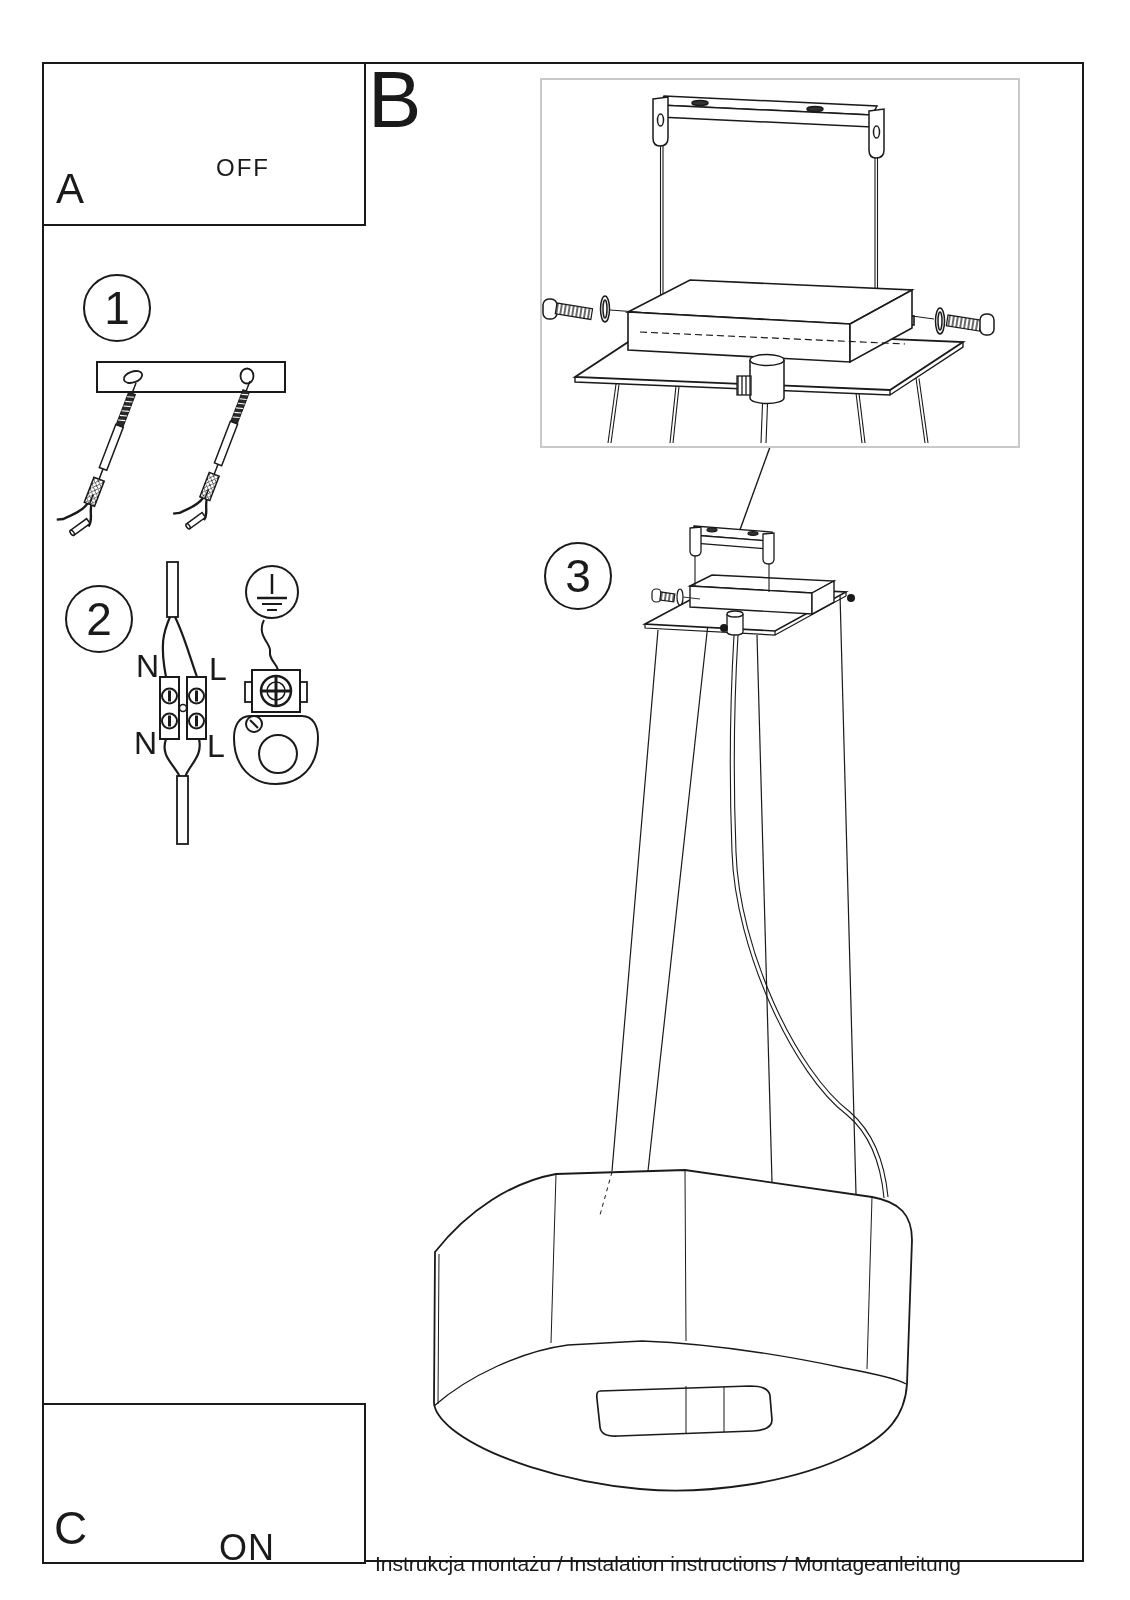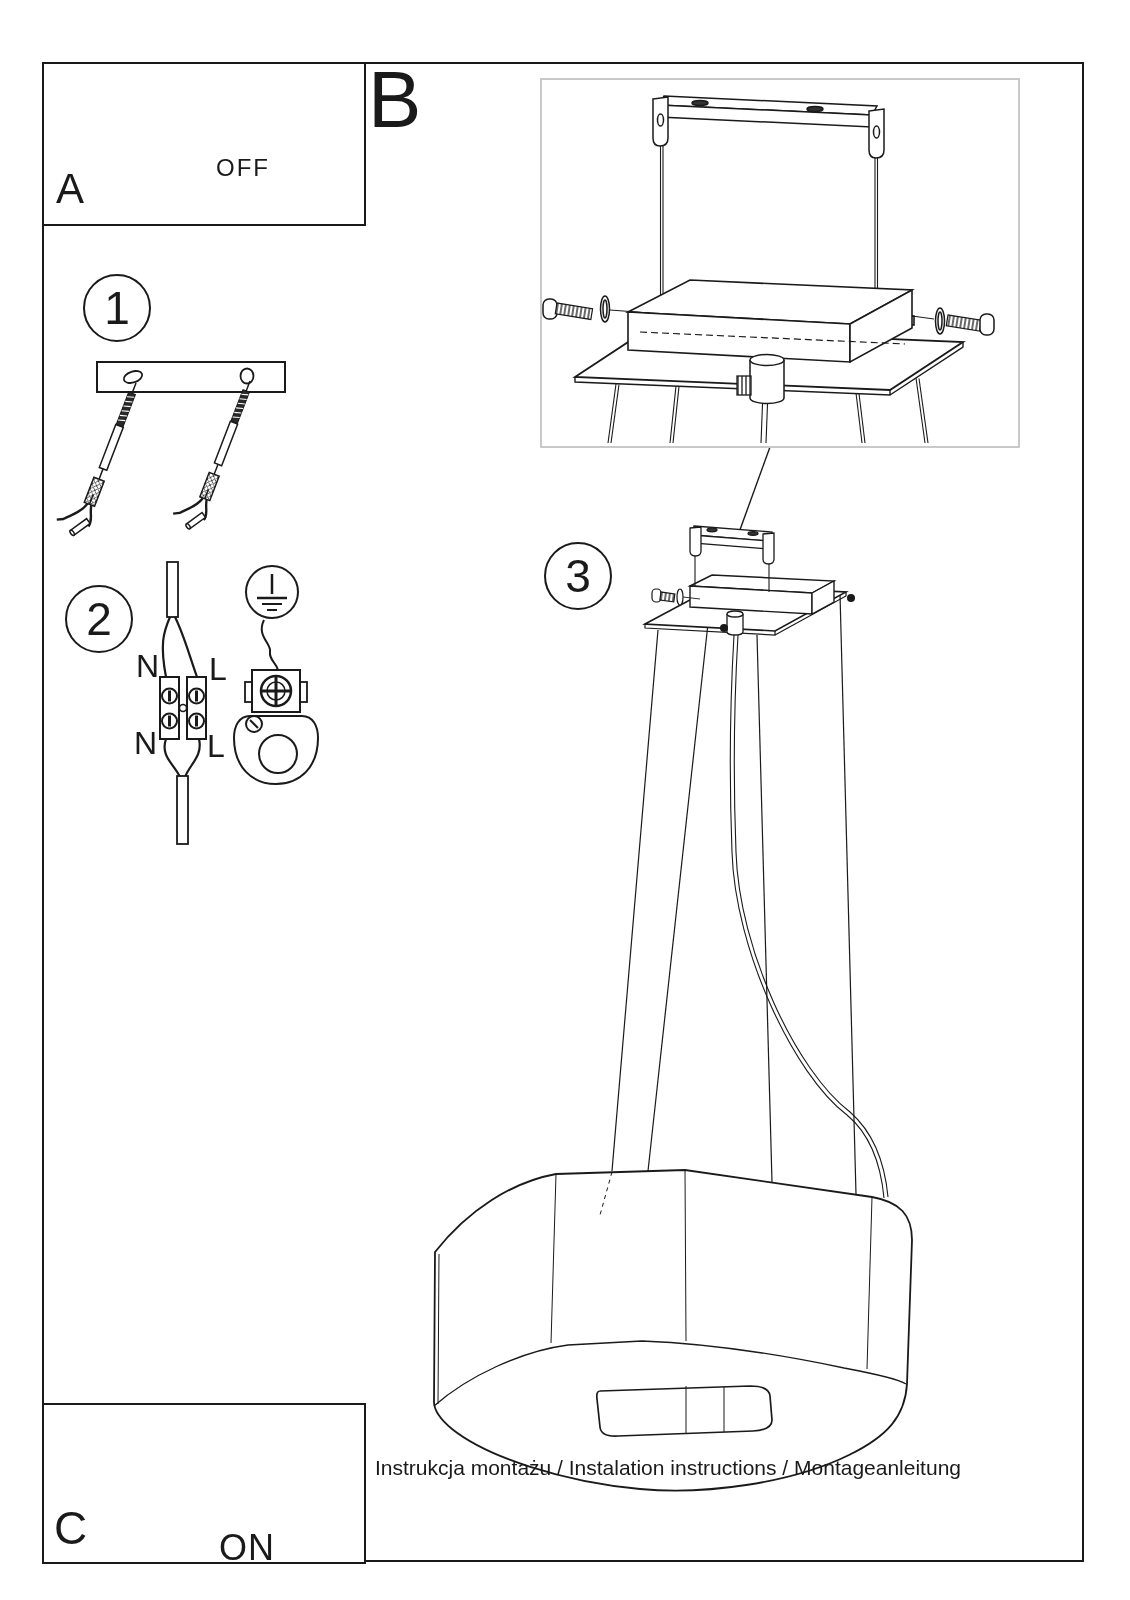--- a/index.html
+++ b/index.html
@@ -20,21 +20,21 @@
                display:flex;align-items:center;justify-content:center;font-size:46px;background:#fff;}
   .step-1{left:83px;top:274px;}
   .step-2{left:65px;top:585px;}
   .step-3{left:544px;top:542px;}
   .wire-lbl{position:absolute;font-size:32px;}
   .n-top{left:136px;top:650px;}
   .l-top{left:209px;top:653px;}
   .n-bottom{left:134px;top:727px;}
   .l-bottom{left:207px;top:730px;}
   .footer-line{position:absolute;left:375px;font-size:21px;}
-  .footer-1{top:1456px;}
+  .footer-1{top:1552px;}
   .footer-2{top:1523px;}
   svg.art{position:absolute;left:0;top:0;width:1130px;height:1600px;}
 </style>
 </head>
 <body>
 
 <div class="page">
 
   <svg class="art" viewBox="0 0 1130 1600" aria-hidden="true">
     <defs>

